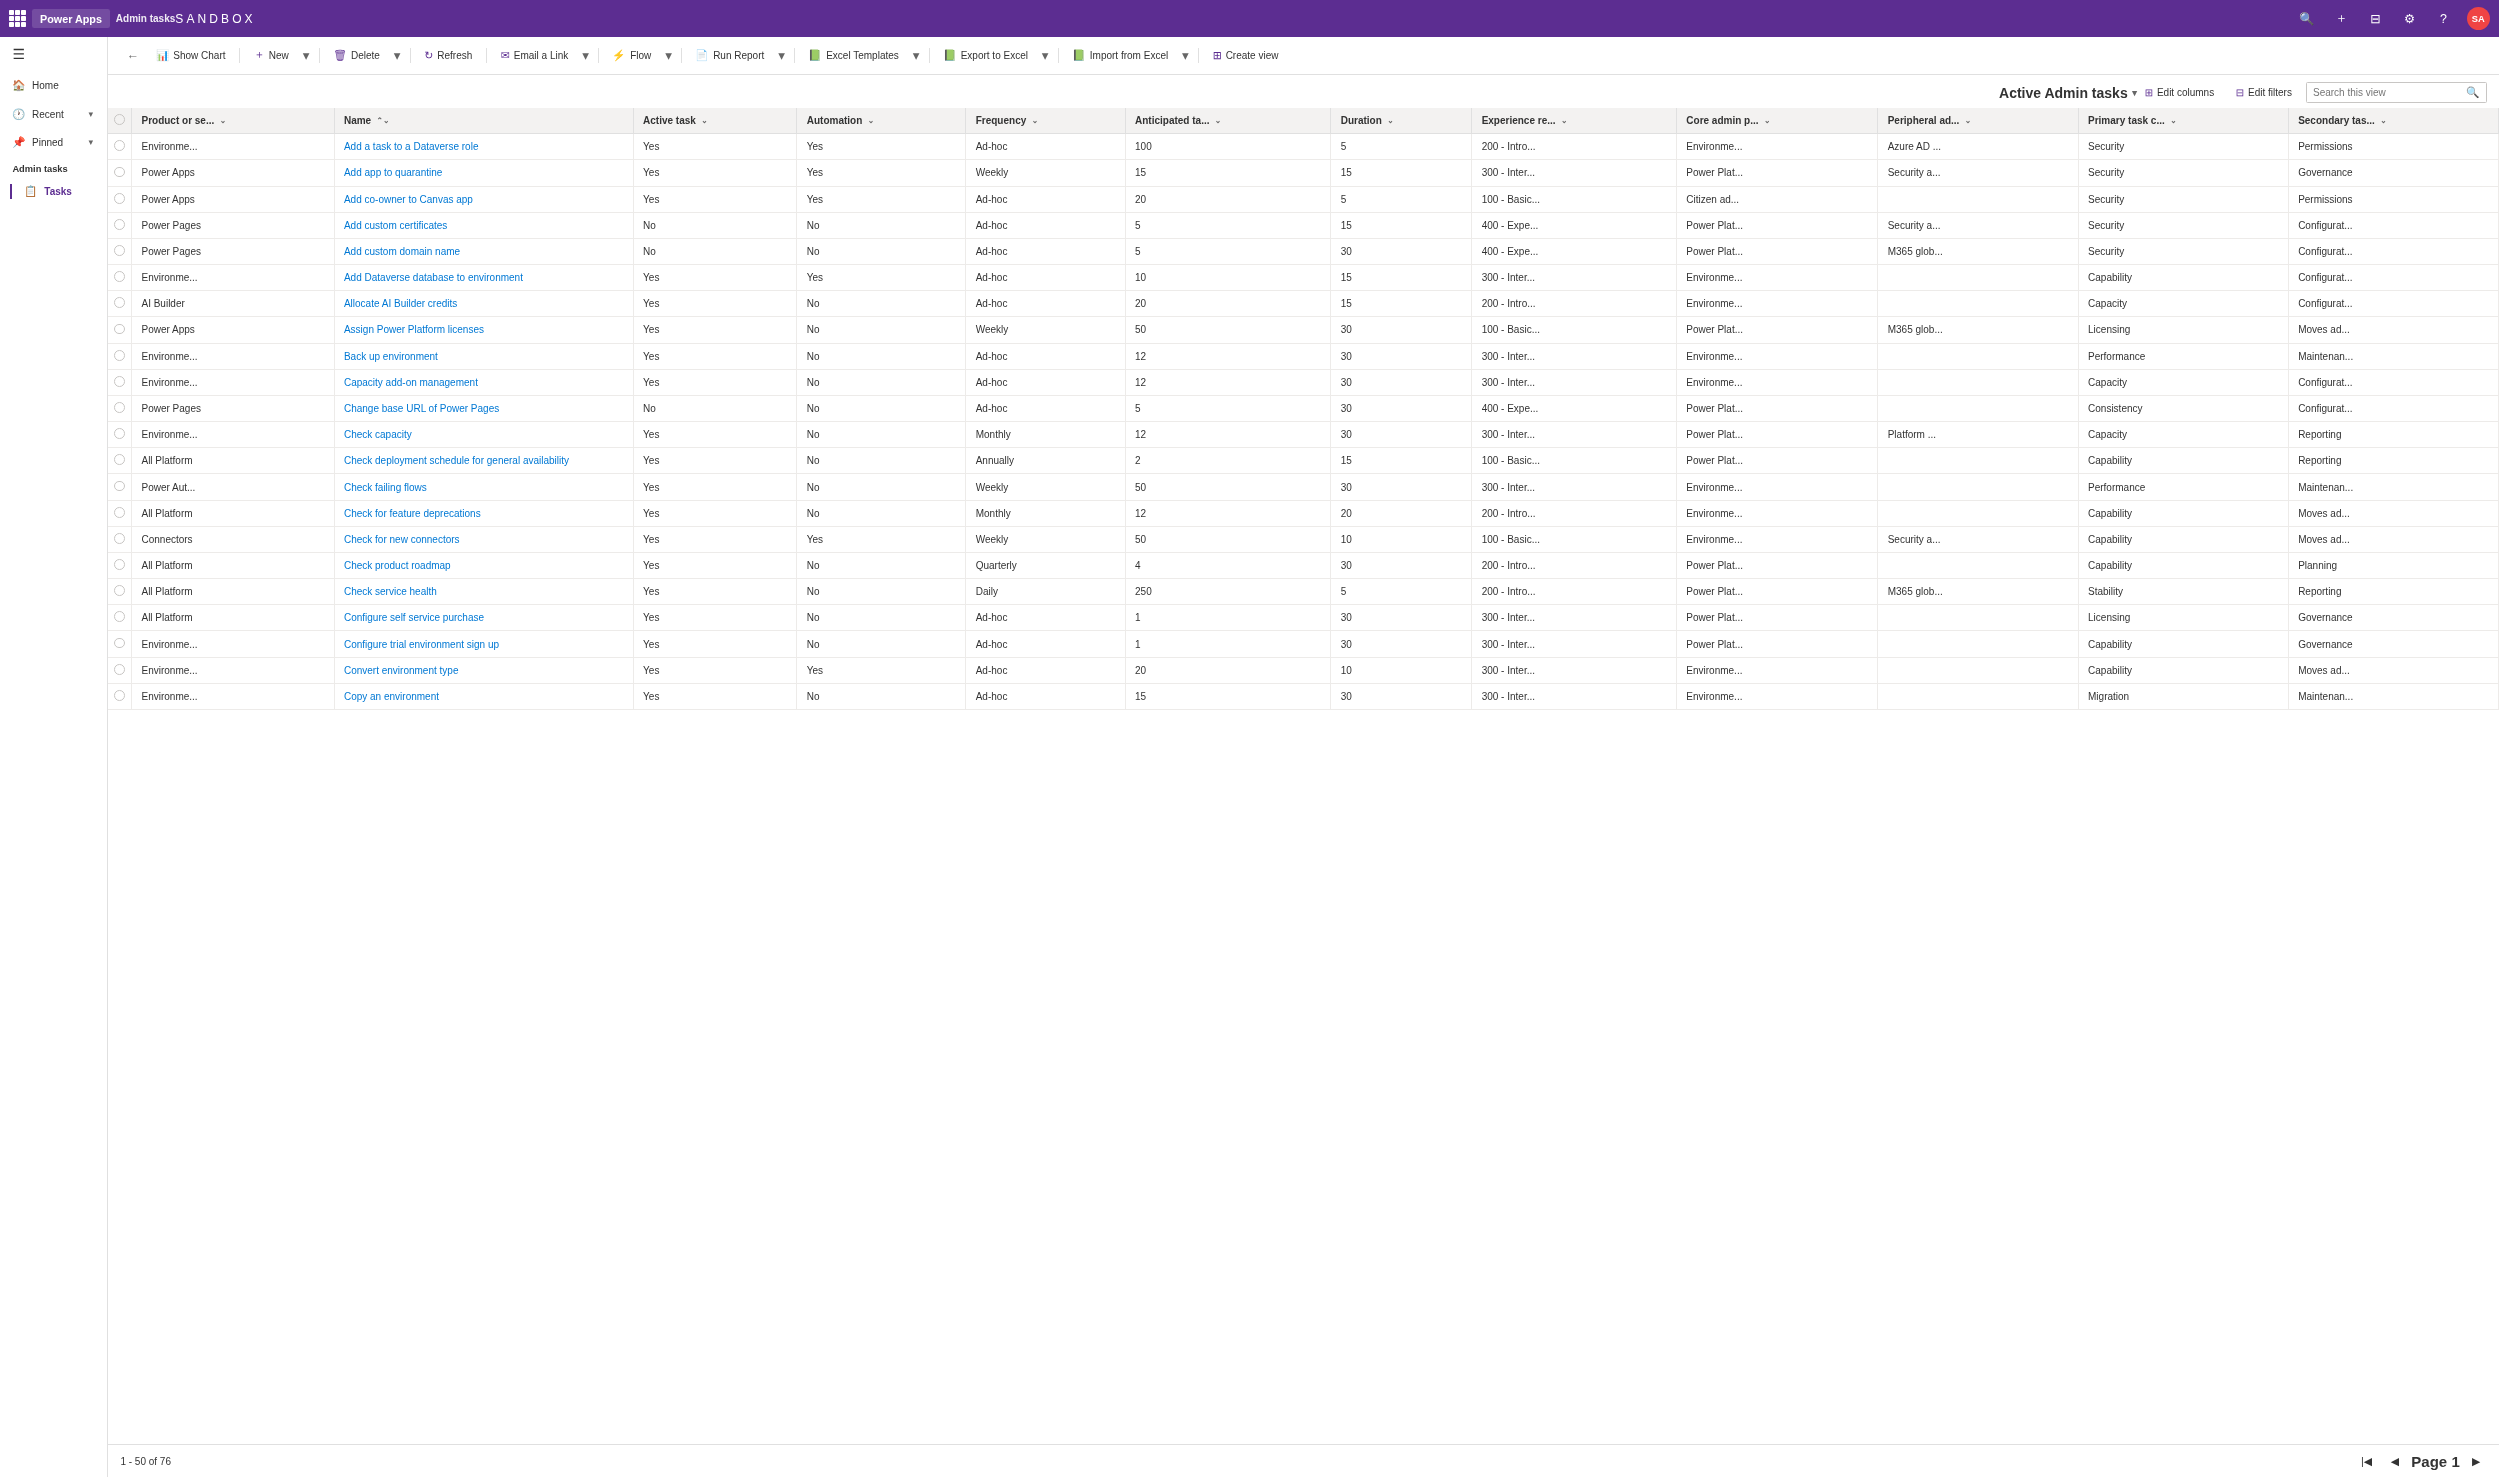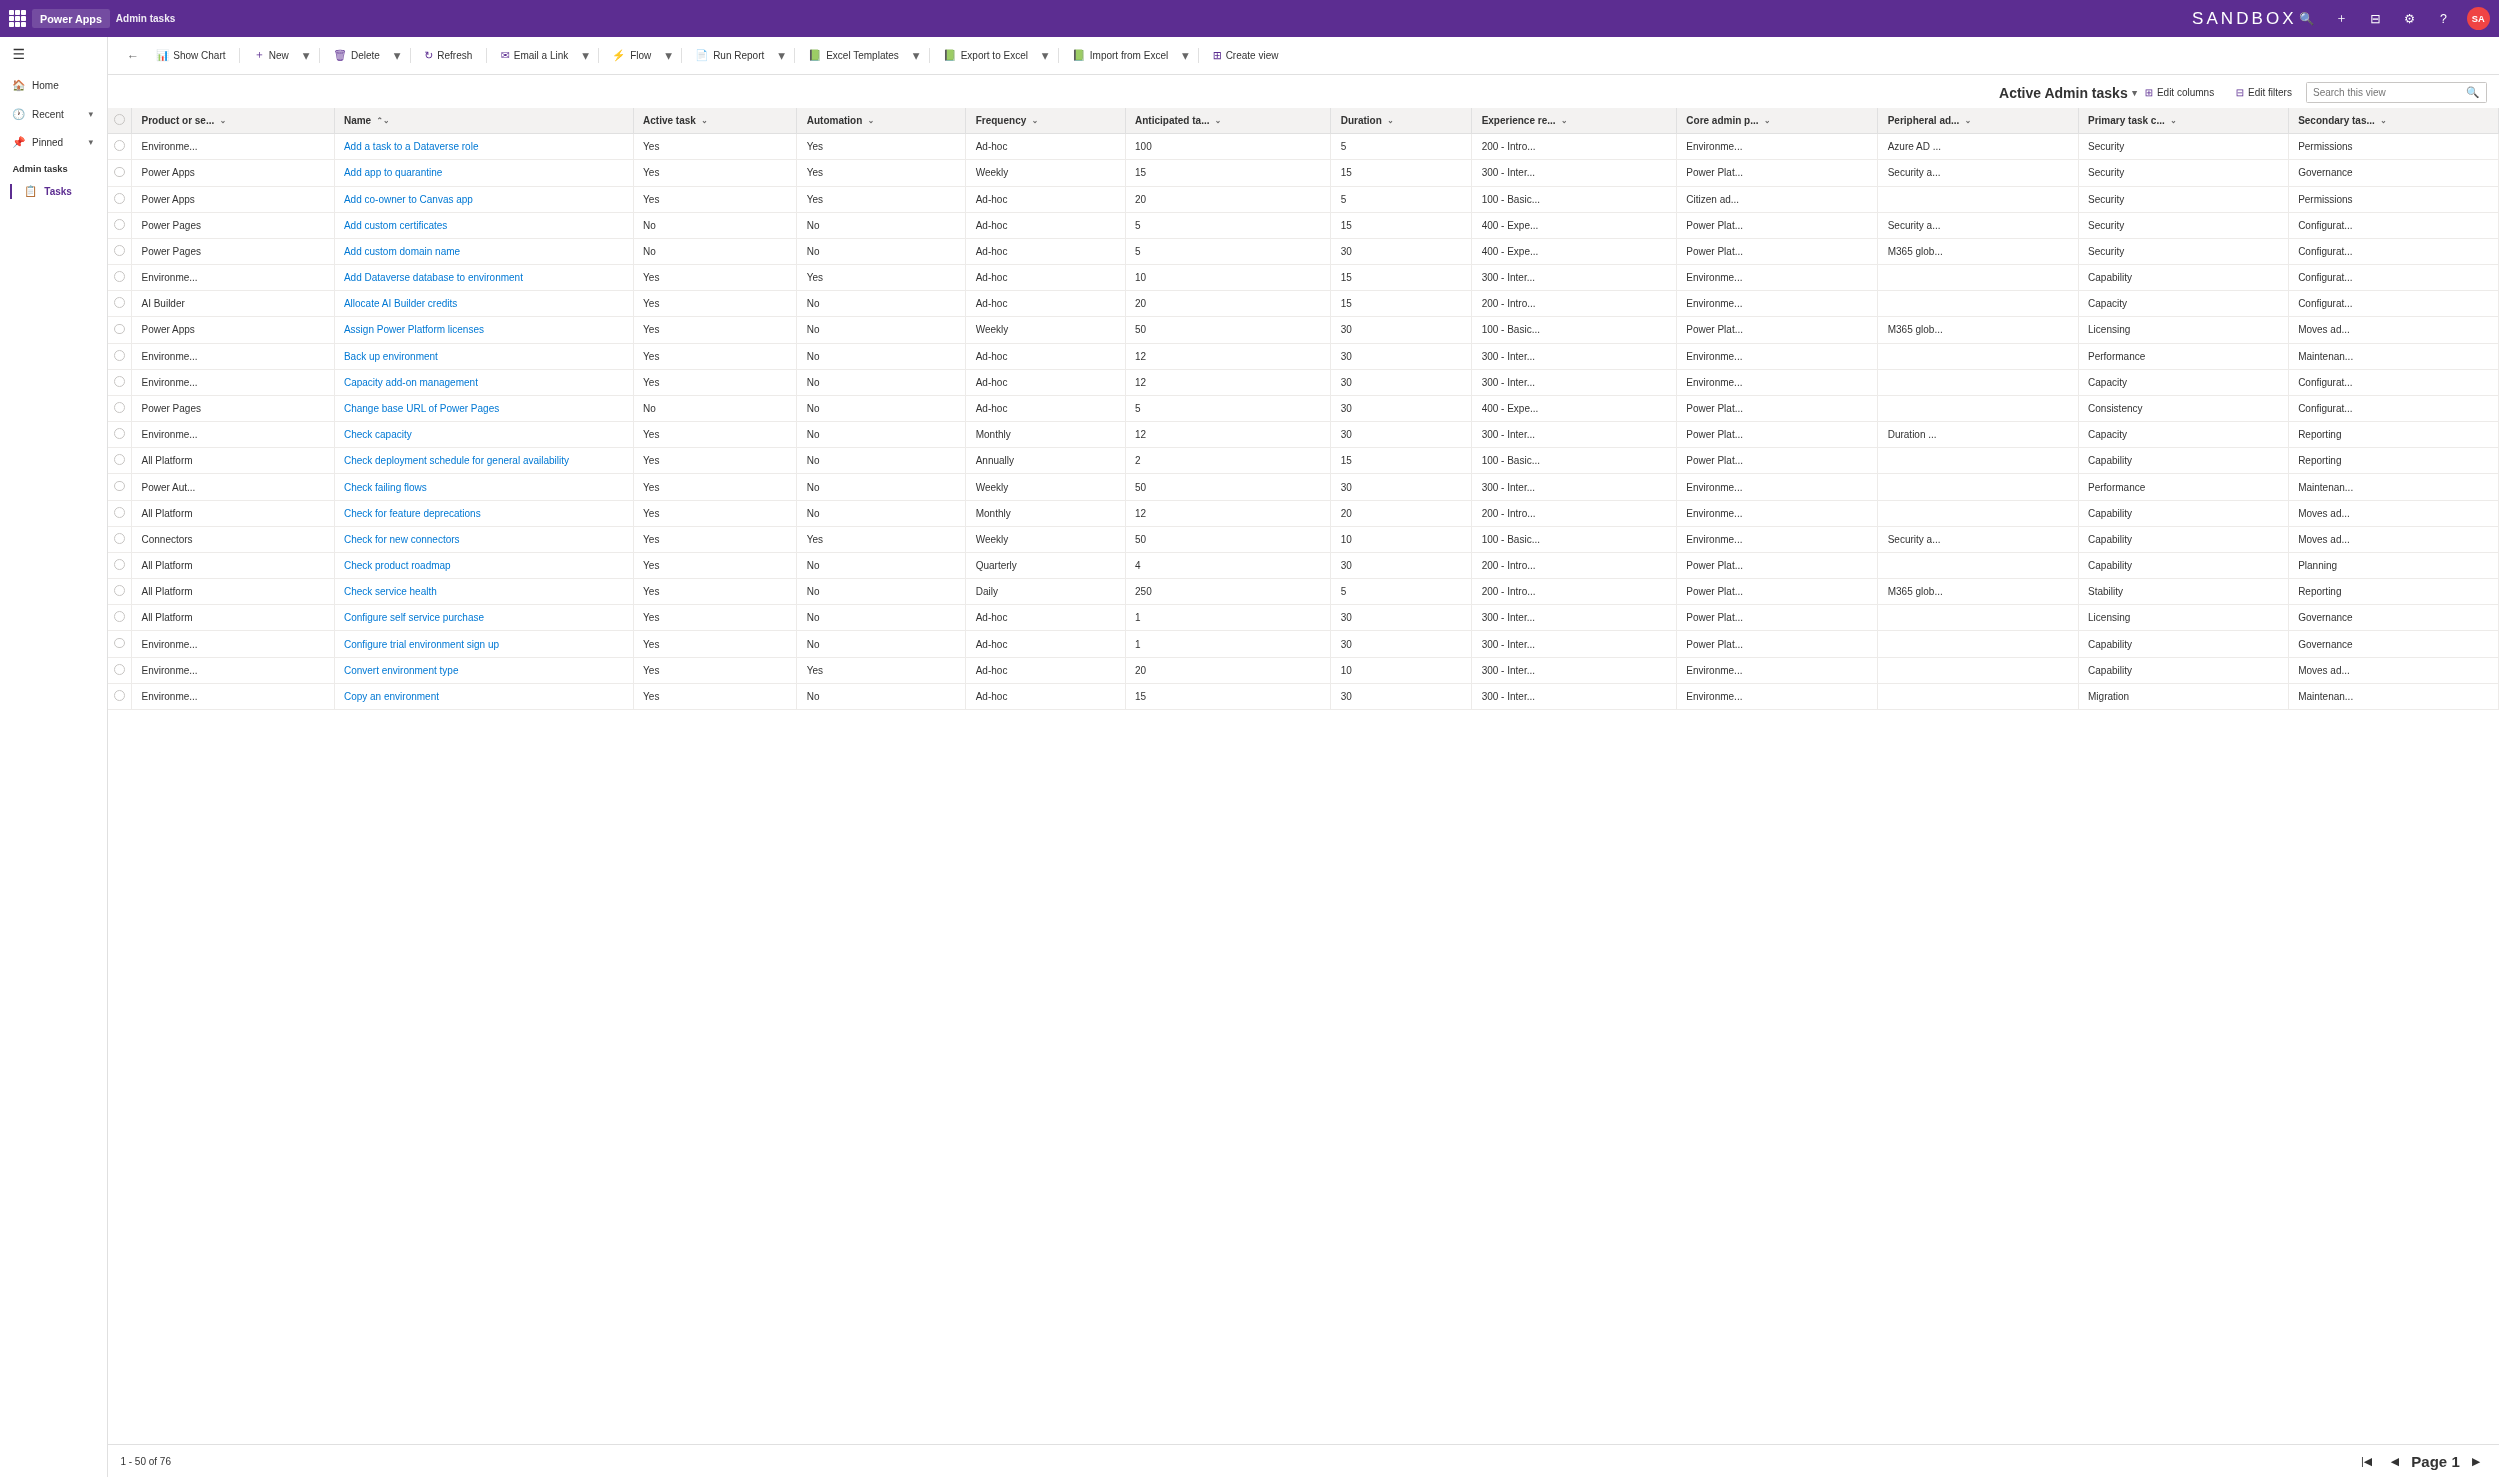--- a/index.html
+++ b/index.html
@@ -12,21 +12,21 @@
       height: 37px;
       display: flex;
       align-items: center;
       padding: 0 9.3px;
       flex-shrink: 0;
     }
     .top-bar-logo { display: flex; align-items: center; gap: 6.2px; font-size: 10.8px; font-weight: 600; min-width: 154px; }
     .top-bar-logo .grid-icon { display: grid; grid-template-columns: repeat(3,4.6px); gap: 1.5px; }
     .top-bar-logo .grid-icon span { width: 4.6px; height: 4.6px; background: #fff; display: block; border-radius: 0.8px; }
     .top-bar-app-name { font-size: 10.8px; font-weight: 600; background: rgba(255,255,255,0.15); padding: 3.1px 7.7px; border-radius: 2.3px; }
-    .top-bar-center { flex: 1; text-align: right; font-size: 17px; font-weight: 300; letter-spacing: 3.1px; color: #fff; text-transform: uppercase; }
+    .top-bar-center { flex: 1; text-align: left; font-size: 12px; font-weight: 300; letter-spacing: 3.1px; color: #fff; text-transform: uppercase; }
     .top-bar-actions { display: flex; align-items: center; gap: 12.4px; }
     .top-bar-actions .icon-btn { color: #fff; font-size: 12.4px; background: none; border: none; cursor: pointer; width: 21.6px; height: 21.6px; display: flex; align-items: center; justify-content: center; }
     .avatar { width: 23px; height: 23px; border-radius: 50%; background: #ef4444; color: #fff; font-size: 9.3px; font-weight: 600; display: flex; align-items: center; justify-content: center; }
 
     
     .main-layout { display: flex; flex: 1; overflow: hidden; }
 
     
     .sidebar { width: 108px; background: #fff; border-right: 0.8px solid #e0e0e0; display: flex; flex-direction: column; flex-shrink: 0; }
     .sidebar-toggle { padding: 9.3px 12.4px; }
@@ -480,21 +480,21 @@
               <td><span class="radio-btn"></span></td>
               <td>Environme...</td>
               <td><a href="#">Check capacity</a></td>
               <td>Yes</td>
               <td>No</td>
               <td>Monthly</td>
               <td>12</td>
               <td>30</td>
               <td>300 - Inter...</td>
               <td>Power Plat...</td>
-              <td>Duration ...</td>
+              <td>Platform ...</td>
               <td>Capacity</td>
               <td>Reporting</td>
             </tr>
             <tr>
               <td><span class="radio-btn"></span></td>
               <td>All Platform</td>
               <td><a href="#">Check deployment schedule for general availability</a></td>
               <td>Yes</td>
               <td>No</td>
               <td>Annually</td>

